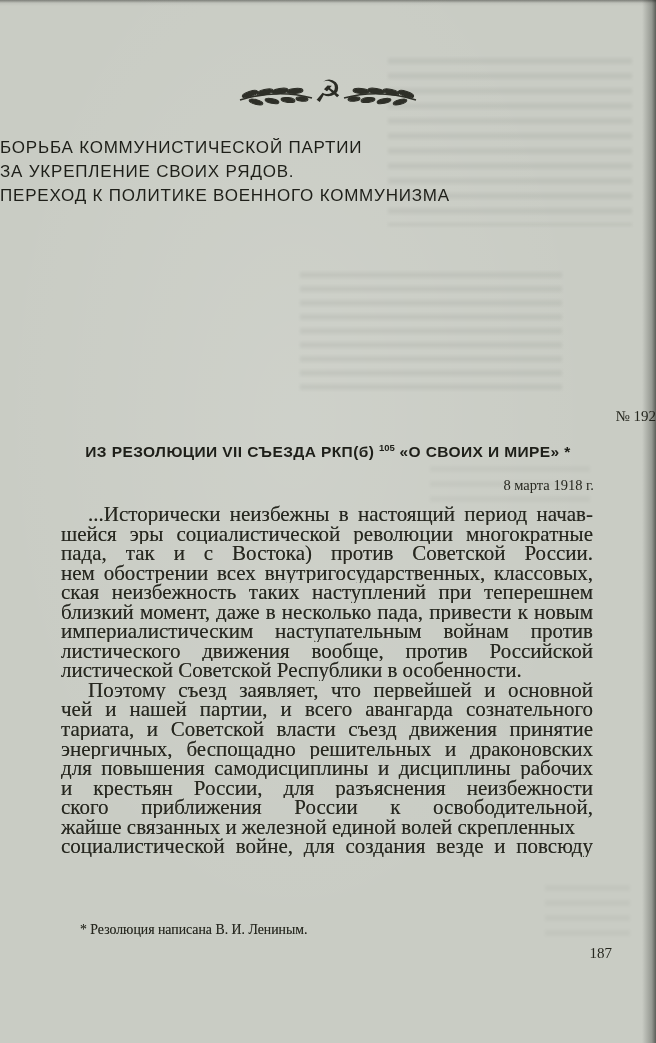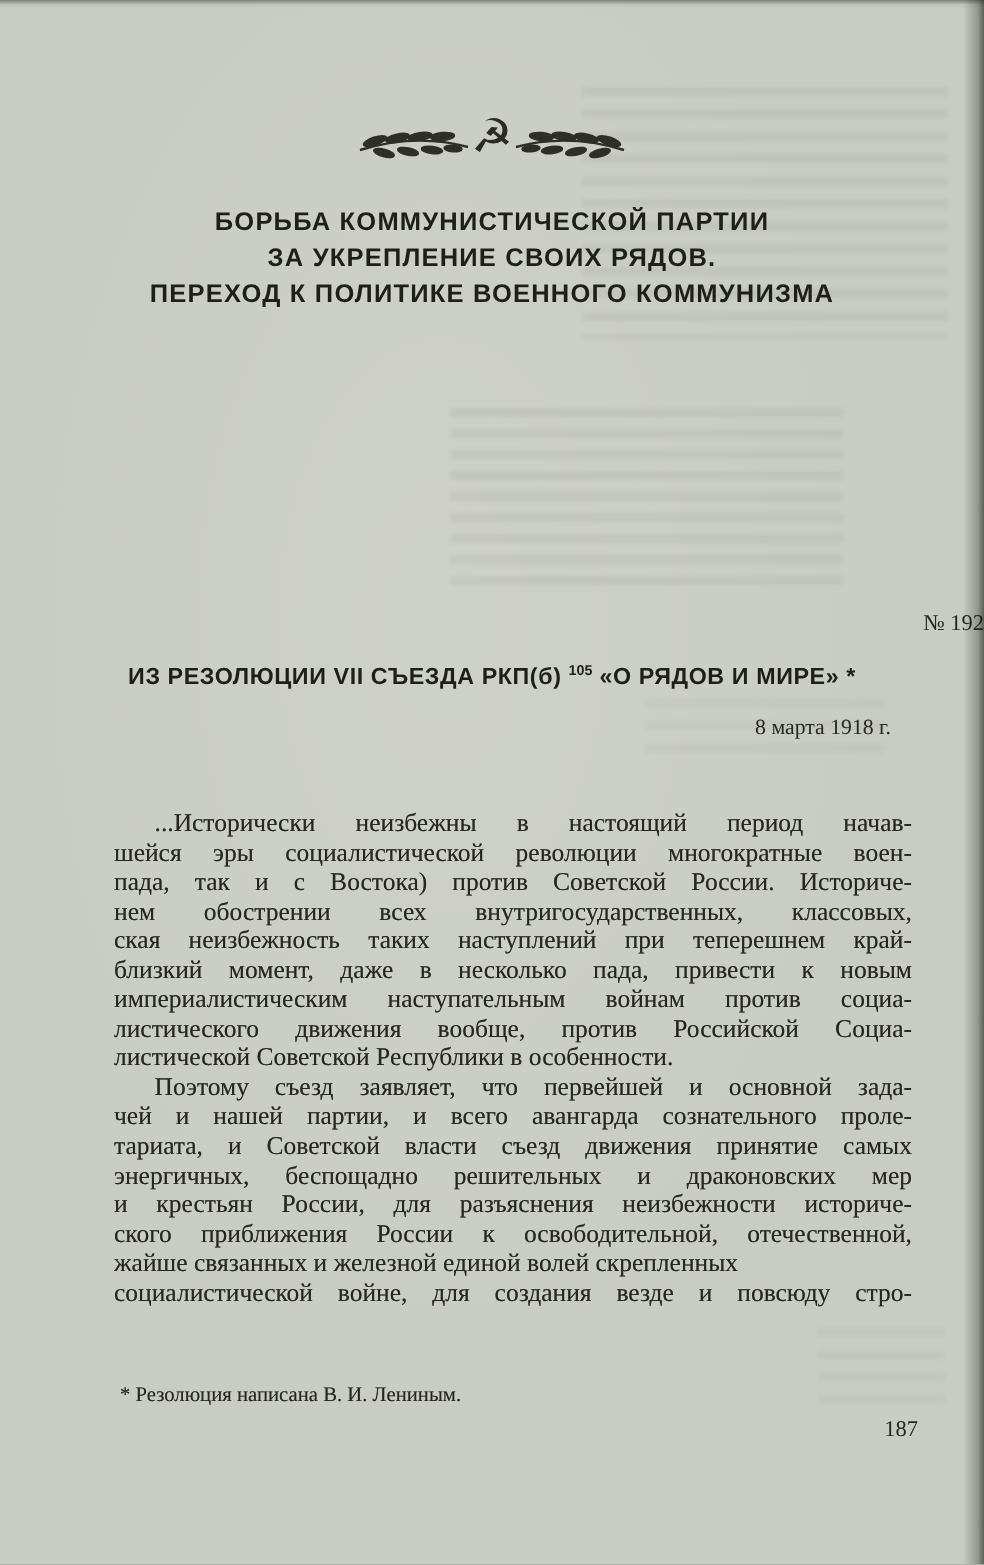--- a/index.html
+++ b/index.html
@@ -49,23 +49,23 @@
   .orn-svg .ink{fill:#2e2f28;stroke:#2e2f28;}
   .orn-glyph{
     position:absolute;left:0;right:0;top:0;
     font-family:"DejaVu Sans", sans-serif;
     font-size:31px;line-height:46px;color:#2a2b24;
   }
 
   
   .chapter{
     position:absolute;top:136px;left:0;right:0;
-    margin:0;text-align:center;
+    margin:0;
     font-family:"Liberation Sans", sans-serif;
-    font-weight:bold;
+    font-weight:normal;
     font-size:17px;line-height:24px;letter-spacing:0.8px;
     color:#1e1f19;
   }
   .chapter span{display:block;}
 
   
   .doc-number{
     position:absolute;top:408px;left:0;right:0;
     text-align:right;font-size:15px;color:#26271f;
   }
@@ -77,25 +77,24 @@
     color:#1e1f19;white-space:nowrap;
   }
   .doc-title sup{font-size:9.5px;letter-spacing:0;}
   .doc-date{
     position:absolute;top:477px;right:62px;
     font-size:14.5px;color:#26271f;
   }
 
   
   .body-text{
-    position:absolute;top:505px;left:76px;width:532px;
-    font-size:17px;line-height:19.55px;
+    position:absolute;top:505px;left:61px;width:532px;
+    font-size:21px;line-height:19.55px;
     color:#26271f;
     text-shadow:0 0 0.4px rgba(38,39,31,0.55);
-    margin-top:34px;
   }
   .tline{
     text-align:justify;
     text-align-last:justify;
     white-space:normal;
     height:19.55px;overflow:hidden;
   }
   .tline.first{text-indent:27px;}
   .tline.plast{text-align-last:left;}
 
@@ -140,39 +139,40 @@
 
   <h1 class="chapter">
     <span>БОРЬБА КОММУНИСТИЧЕСКОЙ ПАРТИИ</span>
     <span>ЗА УКРЕПЛЕНИЕ СВОИХ РЯДОВ.</span>
     <span>ПЕРЕХОД К ПОЛИТИКЕ ВОЕННОГО КОММУНИЗМА</span>
   </h1>
 
   <div class="doc-number">№ 192</div>
 
   <div class="doc-title">
-    <span>ИЗ РЕЗОЛЮЦИИ VII СЪЕЗДА РКП(б) </span><sup>105</sup><span> «О РЯДОВ И МИРЕ» *</span>
+    <span>ИЗ РЕЗОЛЮЦИИ VII СЪЕЗДА РКП(б) </span><sup>105</sup><span> «О СВОИХ И МИРЕ» *</span>
   </div>
 
   <div class="doc-date">8 марта 1918 г.</div>
 
   <div class="body-text">
       <div class="tline first">...Исторически  неизбежны  в  настоящий  период  начав-</div>
       <div class="tline">шейся эры социалистической революции многократные воен-</div>
       <div class="tline">пада, так и с Востока) против Советской России. Историче-</div>
       <div class="tline">нем  обострении  всех  внутригосударственных,  классовых,</div>
       <div class="tline">ская неизбежность таких наступлений при теперешнем край-</div>
       <div class="tline">близкий  момент,  даже  в  несколько  пада,  привести  к  новым</div>
       <div class="tline">империалистическим  наступательным  войнам  против  социа-</div>
       <div class="tline">листического движения вообще, против Российской Социа-</div>
       <div class="tline plast">листической Советской Республики в особенности.</div>
       <div class="tline first">Поэтому съезд заявляет, что первейшей и основной зада-</div>
       <div class="tline">чей и нашей партии, и всего авангарда сознательного проле-</div>
       <div class="tline">тариата, и Советской власти съезд движения  принятие  самых</div>
       <div class="tline">энергичных,  беспощадно решительных  и  драконовских  мер</div>
+      <div class="tline">для  повышения  самодисциплины   и  дисциплины   рабочих</div>
       <div class="tline">и крестьян России, для  разъяснения  неизбежности  историче-</div>
       <div class="tline">ского приближения России к освободительной, отечественной,</div>
       <div class="tline plast">жайше  связанных  и  железной  единой  волей  скрепленных</div>
       <div class="tline">социалистической  войне,  для  создания  везде и  повсюду  стро-</div>
     </div>
 
   <div class="footnote">*  Резолюция  написана  В. И.  Лениным.</div>
 
   <div class="page-number">187</div>
 

